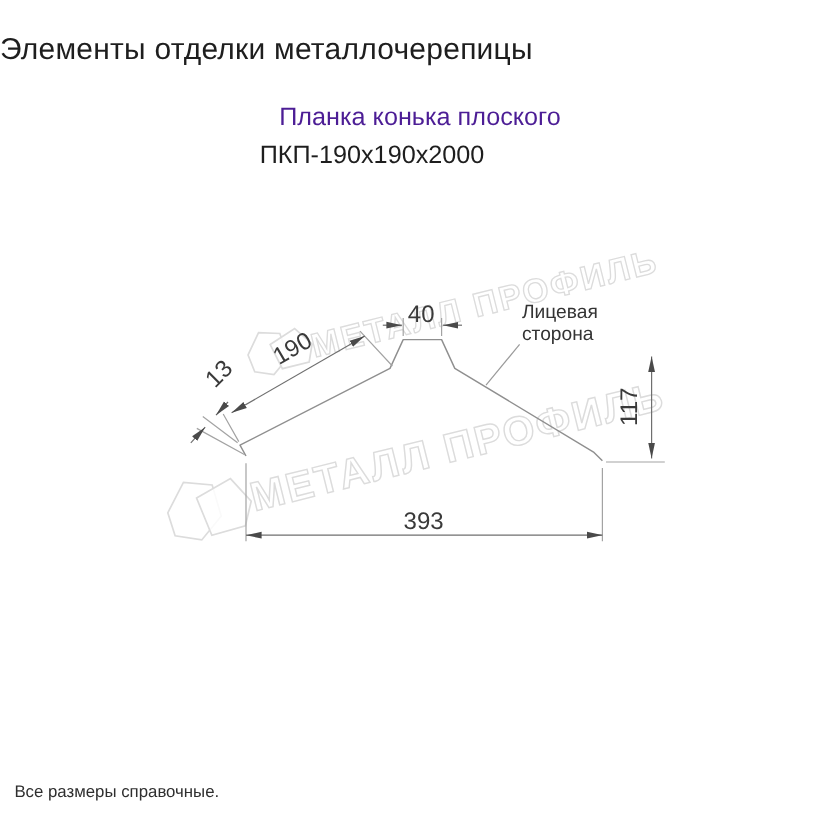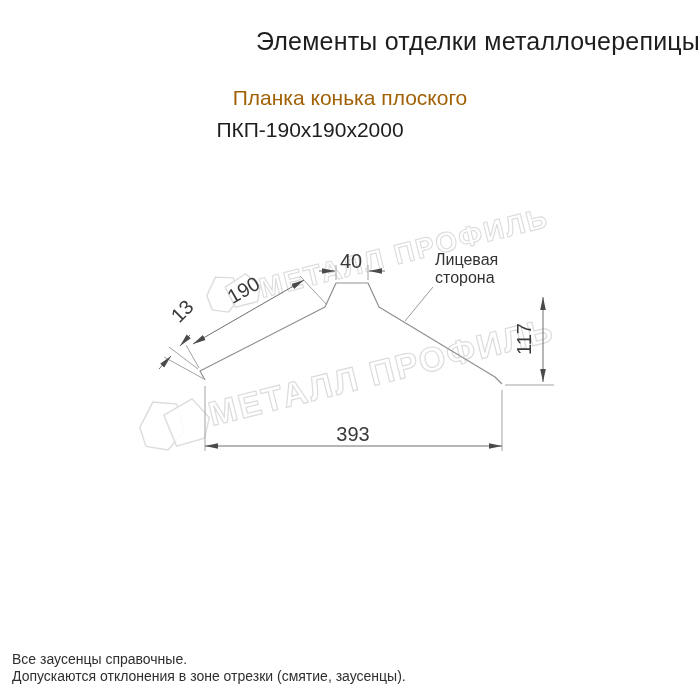--- a/index.html
+++ b/index.html
@@ -1,26 +1,26 @@
 <!DOCTYPE html>
 <html><head>
 <meta charset="utf-8">
 <style>
   html,body{margin:0;padding:0;}
   body{
     width:700px;height:700px;background:#ffffff;position:relative;overflow:hidden;
     font-family:"Liberation Sans","DejaVu Sans",sans-serif;
   }
   .page-title{
-    position:absolute;top:27px;left:0;width:700px;text-align:right;
+    position:absolute;top:27px;left:0;width:700px;text-align:left;
     font-size:25px;color:#1e1e1e;letter-spacing:0.2px;
   }
   .product-name{
     position:absolute;top:86px;left:0;width:700px;text-align:center;
-    font-size:21px;color:#a16207;
+    font-size:21px;color:#4c1d95;
   }
   .product-code{
     position:absolute;top:118px;left:0;width:620px;text-align:center;
     font-size:21px;color:#1e1e1e;
   }
   svg.drawing{position:absolute;top:0;left:0;}
   .profile-line{fill:none;stroke-width:1.2;stroke-linejoin:round;}
   .ext-line{fill:none;stroke:#a3a3a3;stroke-width:1;}
   .dim-line{fill:none;stroke:#6f6f6f;stroke-width:1;}
   .leader-line{fill:none;stroke:#9a9a9a;stroke-width:1;}
@@ -102,15 +102,14 @@
   </g>
 
   <g>
     <path class="leader-line" d="M433,287 L405,321"></path>
     <text class="label-text" x="435" y="265">Лицевая</text>
     <text class="label-text" x="435" y="283">сторона</text>
   </g>
 </svg>
 
 <div class="footer">
-  <div>Все заусенцы справочные.</div>
-  <div>Допускаются отклонения в зоне отрезки (смятие, заусенцы).</div>
+  <div>Все размеры справочные.</div>
 </div>
 
 </body></html>

